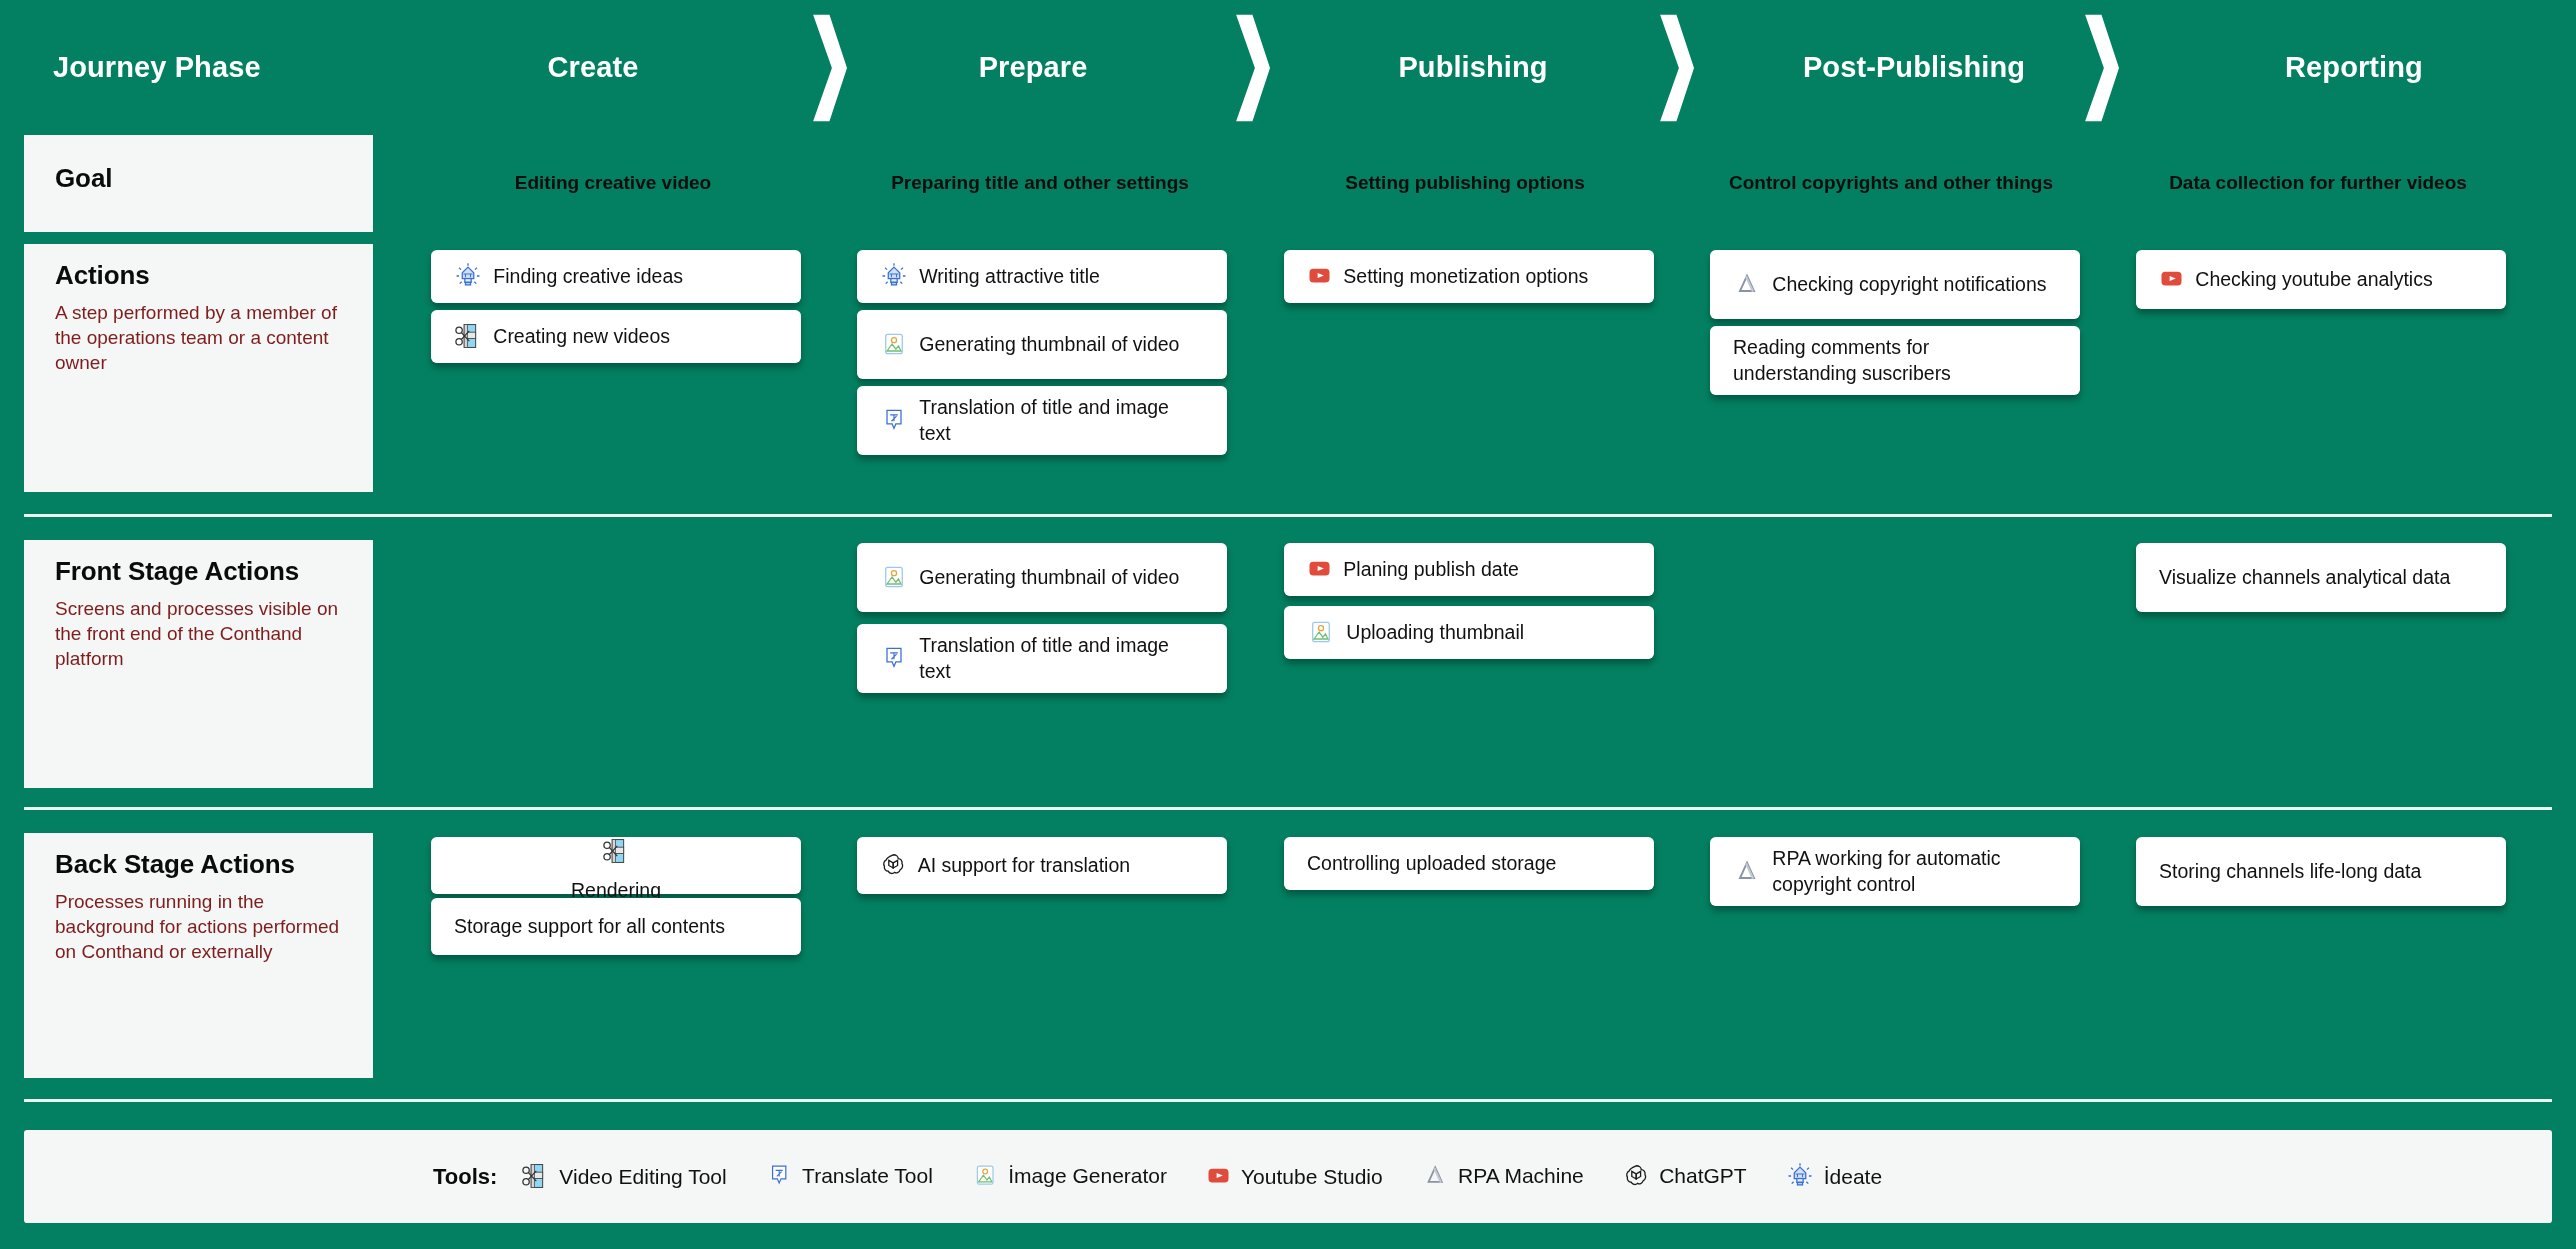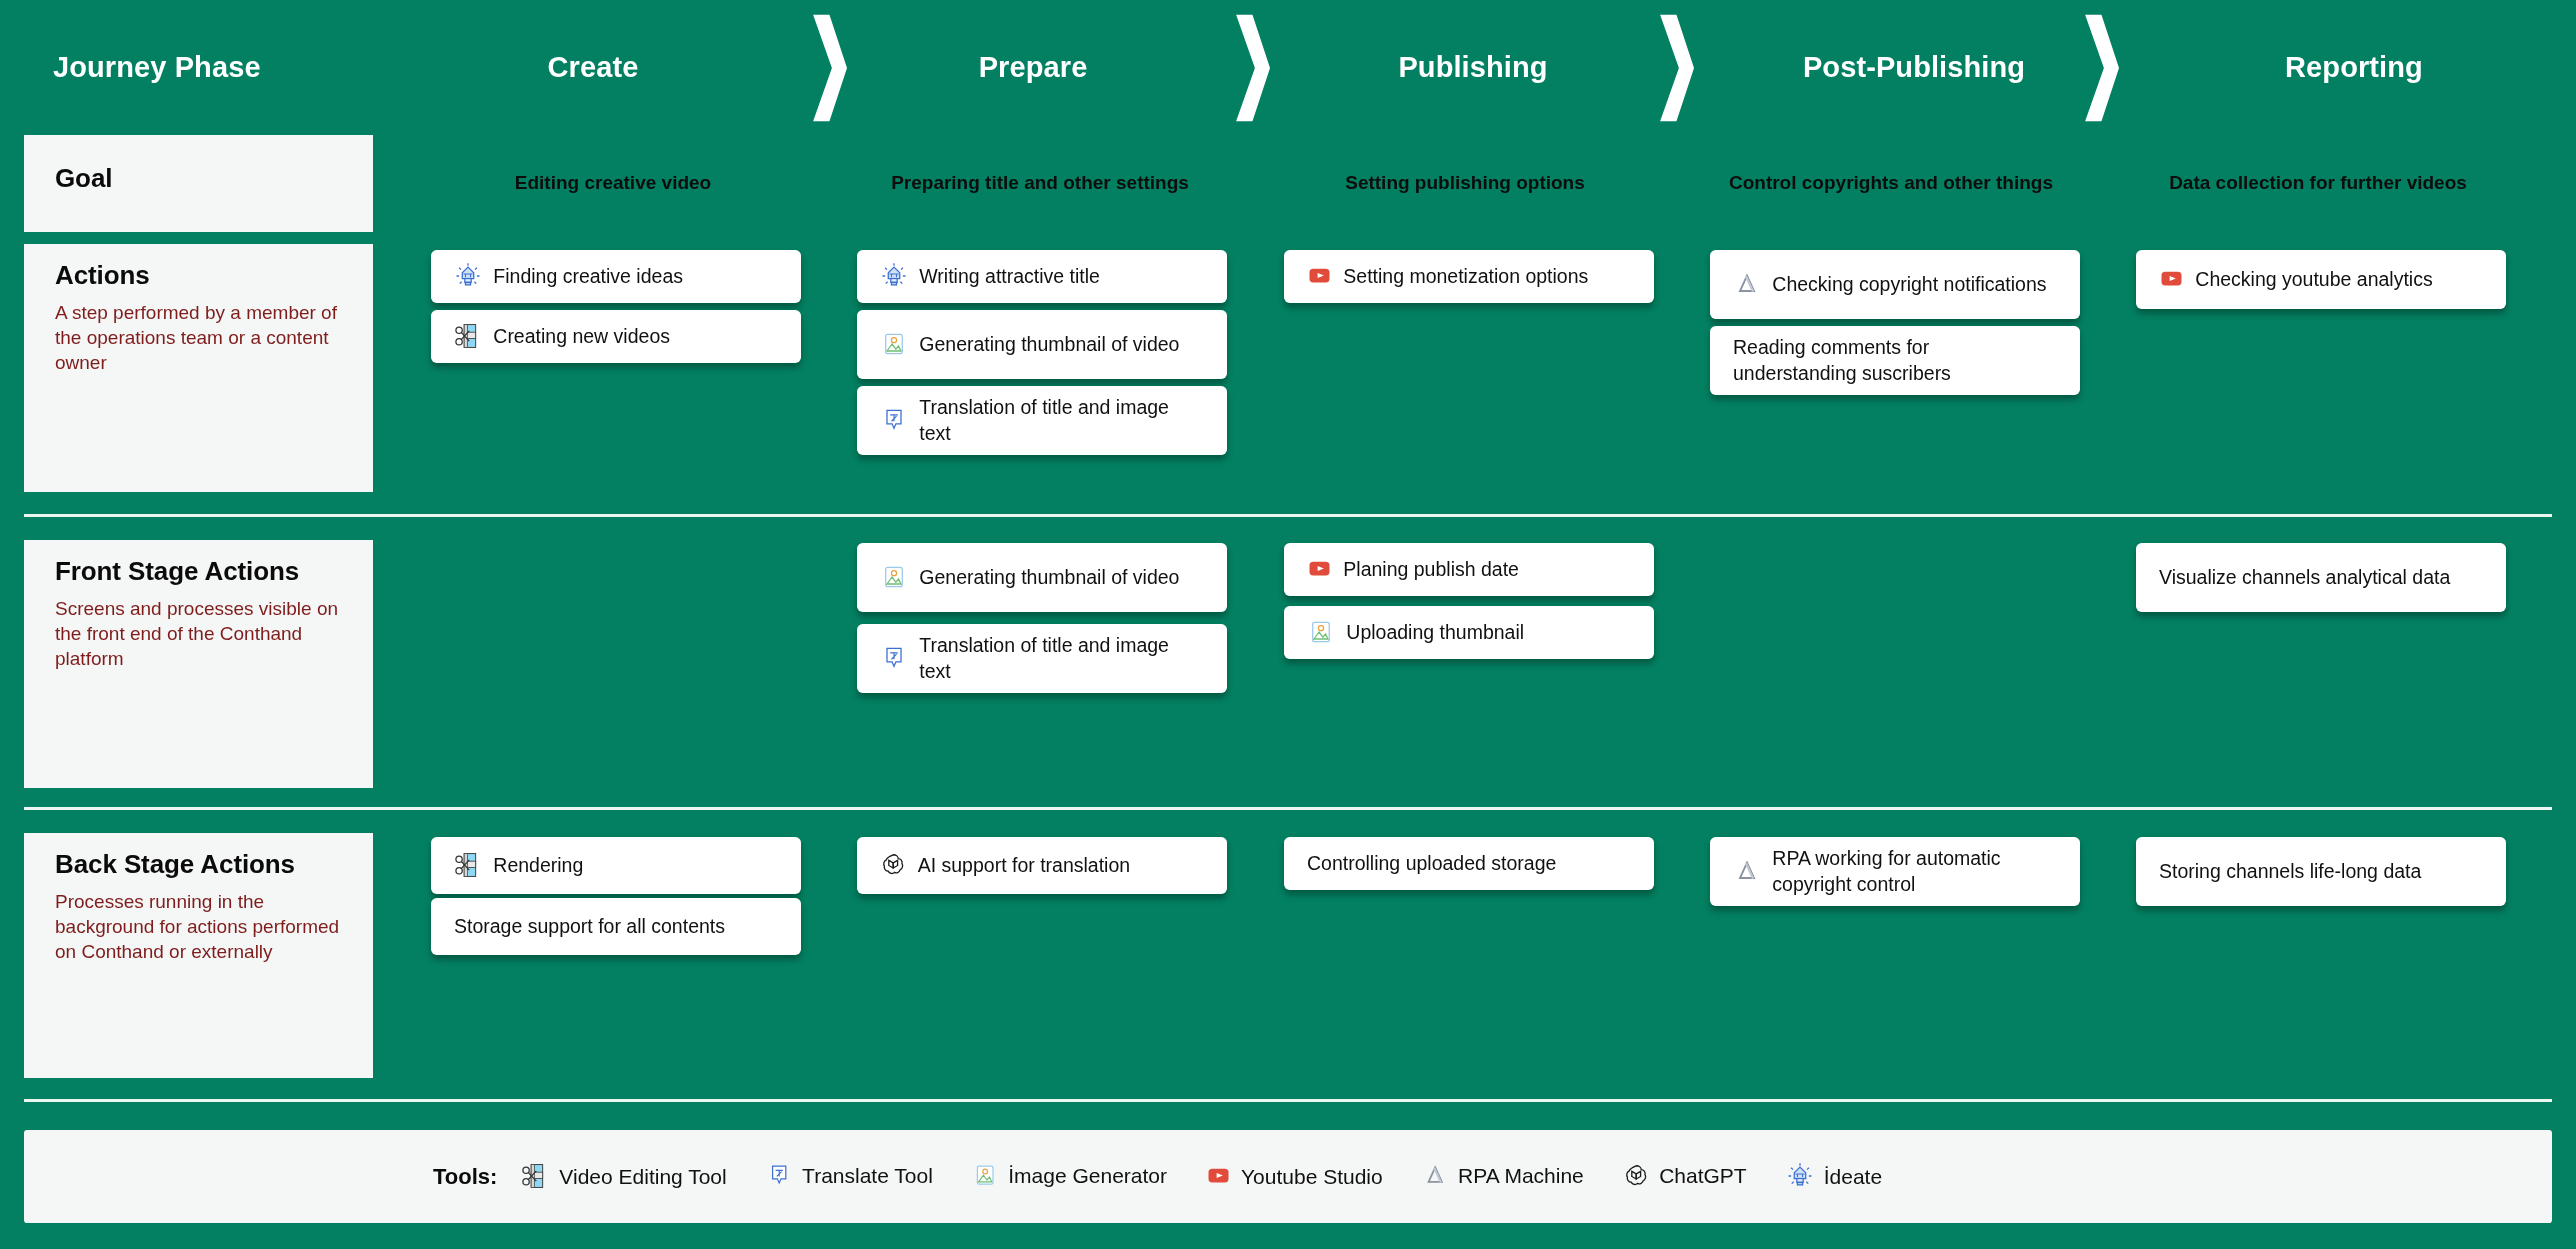--- a/index.html
+++ b/index.html
@@ -273,21 +273,21 @@
       <path d="M11 33 L19 22 L25 30 L29 25 L33 33 Z" fill="none" stroke="#6fbf73" stroke-width="2"></path>
     </svg>
   </span>
   <span class="card-text">Uploading thumbnail</span>
 </div>
 
 <div class="card" style="left:2136px;top:543px;width:370px;height:69px;">
   <span class="card-text" style="max-width:327px;">Visualize channels analytical data</span>
 </div>
 
-<div class="card" style="left:431px;top:837px;width:370px;height:57px;">
+<div class="card" style="left:431px;top:837px;width:370px;height:57px;flex-direction:column;">
   <span class="ic">
     <svg width="28" height="28" viewBox="0 0 44 44">
       <rect x="16" y="4" width="18" height="36" fill="#8fd8f5" stroke="#444" stroke-width="1.6"></rect>
       <rect x="16" y="16" width="18" height="10" fill="#e8e8e8" stroke="#444" stroke-width="1.4"></rect>
       <rect x="16" y="4" width="5" height="36" fill="#d7d7d7" stroke="#444" stroke-width="1.2"></rect>
       <circle cx="8" cy="13" r="5" fill="none" stroke="#333" stroke-width="2"></circle>
       <circle cx="8" cy="31" r="5" fill="none" stroke="#333" stroke-width="2"></circle>
       <path d="M11 16 L24 30 M11 28 L24 14" stroke="#333" stroke-width="2" fill="none"></path>
     </svg>
   </span>

